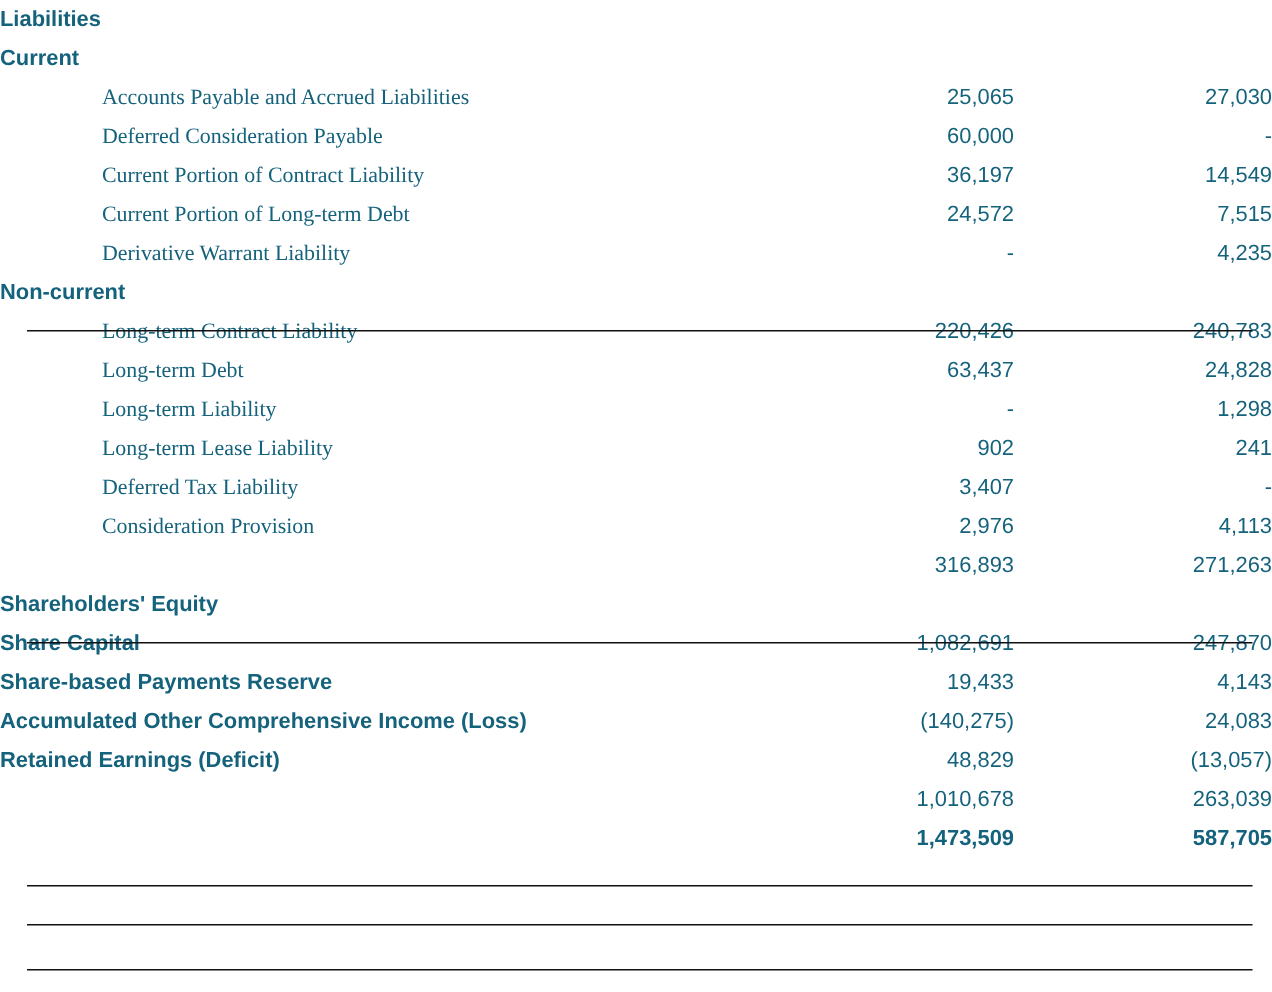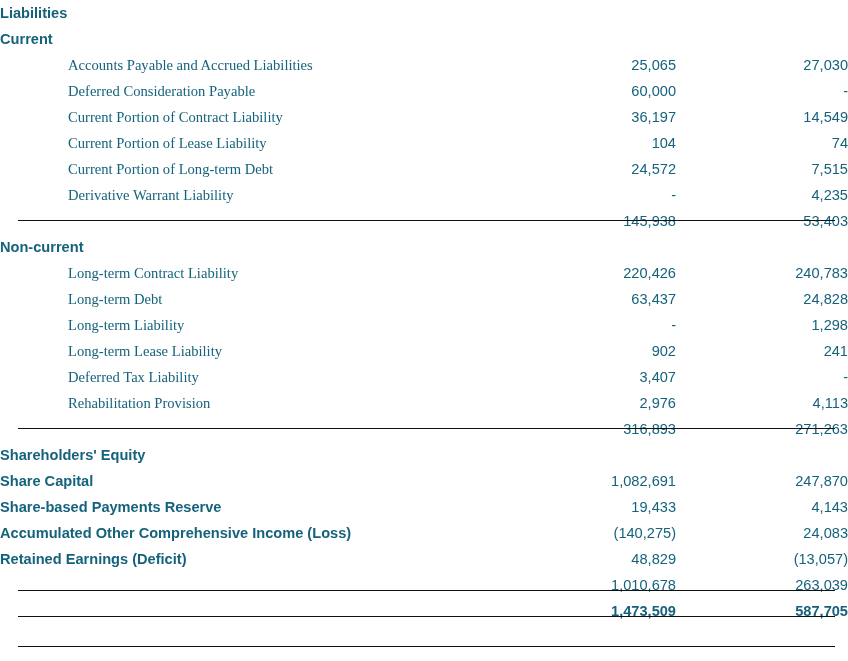--- a/index.html
+++ b/index.html
@@ -112,43 +112,33 @@
         <td class="val v1">60,000</td>
         <td class="val v2">-</td>
       </tr>
 
       <tr>
         <td class="label indent">Current Portion of Contract Liability</td>
         <td class="val v1">36,197</td>
         <td class="val v2">14,549</td>
       </tr>
 
-      <tr>
-        <td class="label indent">Current Portion of Lease Liability</td>
-        <td class="val v1">104</td>
-        <td class="val v2">74</td>
-      </tr>
 
       <tr>
         <td class="label indent">Current Portion of Long-term Debt</td>
         <td class="val v1">24,572</td>
         <td class="val v2">7,515</td>
       </tr>
 
       <tr>
         <td class="label indent">Derivative Warrant Liability</td>
         <td class="val v1">-</td>
         <td class="val v2">4,235</td>
       </tr>
 
-      <tr>
-        <td class="label"></td>
-        <td class="val v1">145,938</td>
-        <td class="val v2">53,403</td>
-      </tr>
 
       <tr class="section">
         <td class="label bold">Non-current</td>
         <td class="val v1"></td>
         <td class="val v2"></td>
       </tr>
 
       <tr>
         <td class="label indent">Long-term Contract Liability</td>
         <td class="val v1">220,426</td>
@@ -173,21 +163,21 @@
         <td class="val v2">241</td>
       </tr>
 
       <tr>
         <td class="label indent">Deferred Tax Liability</td>
         <td class="val v1">3,407</td>
         <td class="val v2">-</td>
       </tr>
 
       <tr>
-        <td class="label indent">Rehabilitation Provision</td>
+        <td class="label indent">Consideration Provision</td>
         <td class="val v1">2,976</td>
         <td class="val v2">4,113</td>
       </tr>
 
       <tr>
         <td class="label"></td>
         <td class="val v1">316,893</td>
         <td class="val v2">271,263</td>
       </tr>
 

